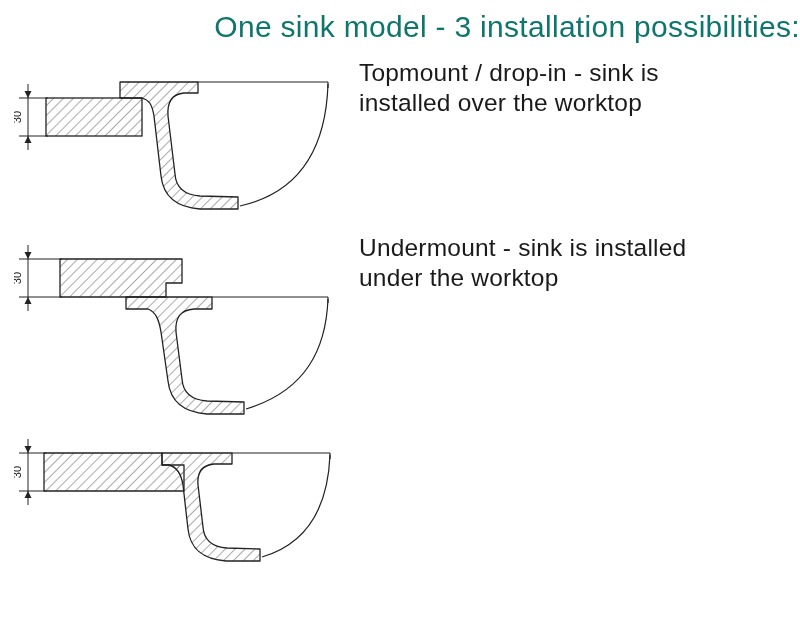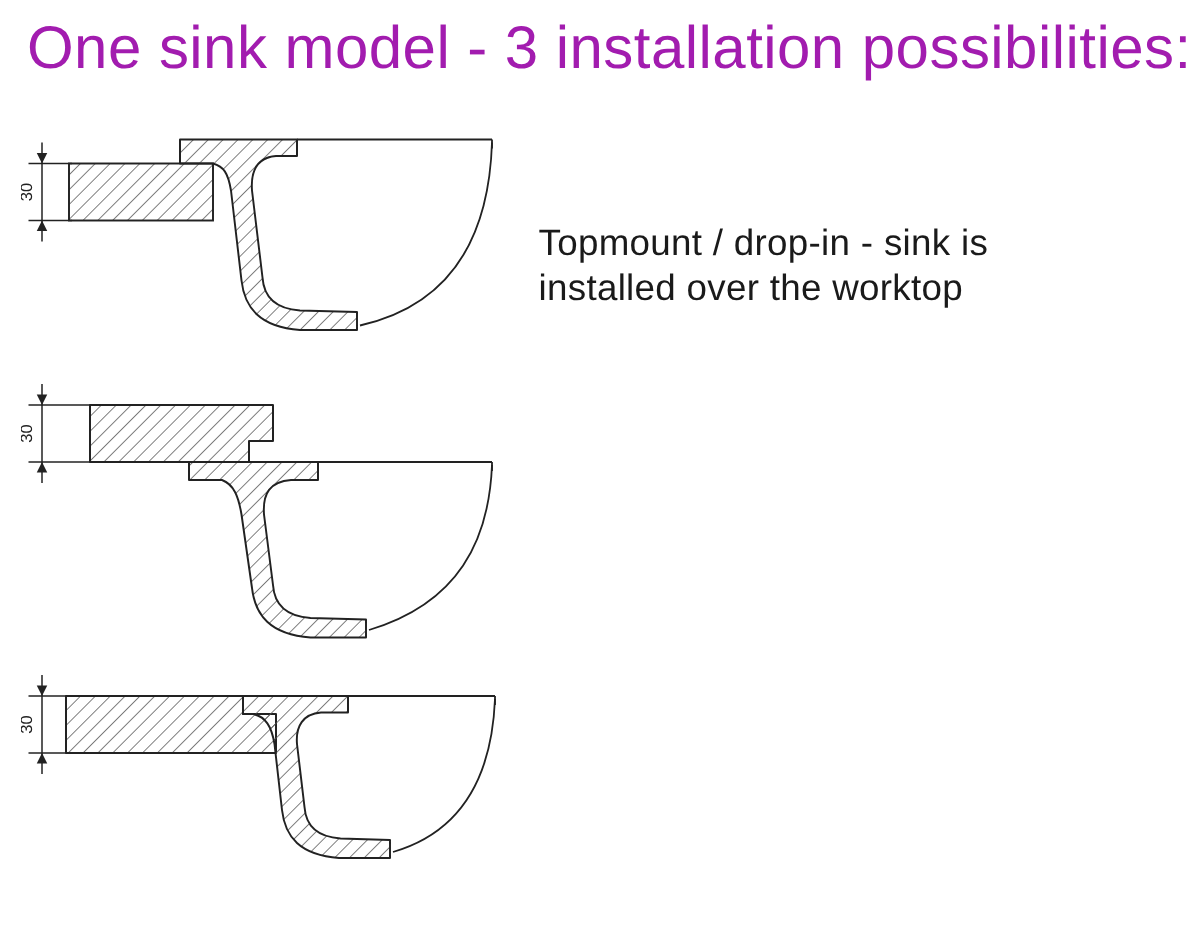--- a/index.html
+++ b/index.html
@@ -8,29 +8,30 @@
     background: #ffffff;
     width: 800px;
     height: 621px;
     overflow: hidden;
     font-family: "Liberation Sans", sans-serif;
   }
   .page {
     padding: 6px 0 0 14px;
   }
   .title {
-    font-size: 40px;
+    font-size: 30px;
     font-weight: 400;
-    color: #a21caf;
+    color: #0f766e;
     margin: 4px 0 14px 4px;
     letter-spacing: 0.3px;
+    text-align: right;
   }
   .row {
     display: flex;
-    align-items: flex-end;
+    align-items: flex-start;
   }
   .drawing {
     flex: 0 0 auto;
     display: block;
   }
   .caption {
     font-size: 24.5px;
     line-height: 1.22;
     color: #1a1a1a;
     width: 385px;
@@ -102,20 +103,21 @@
       <path d="M46,26 H168 V50 H152 V64 H46 Z" fill="url(#h2)" stroke="#222" stroke-width="1.3" stroke-linejoin="round"></path>
 
       <path d="M112,76 V64 H198 V76 H180 C166,77 161,85 162,99 L168,146 C169,161 179,167 193,168 L230,169 V181 H193 C166,179 156,166 154,148 L147,99 C145,87 142,79 134,76 Z" fill="url(#h2)" stroke="#222" stroke-width="1.3" stroke-linejoin="round"></path>
 
       <g stroke="#222" stroke-width="1.2" fill="none">
         <line x1="198" y1="64" x2="314" y2="64"></line>
         <line x1="314" y1="64" x2="314" y2="70"></line>
         <path d="M314,66 C312,116 292,158 232,176"></path>
       </g>
     </svg>
+    <div class="caption cap-2">Undermount - sink is installed under the worktop</div>
   </div>
 
   <div class="row">
     <svg class="drawing" width="345" height="160" viewBox="0 0 345 160">
       <defs>
         <pattern id="h3" patternUnits="userSpaceOnUse" width="7" height="7" patternTransform="rotate(45)">
           <line x1="0" y1="0" x2="0" y2="7" stroke="#555555" stroke-width="1"></line>
         </pattern>
       </defs>
 

